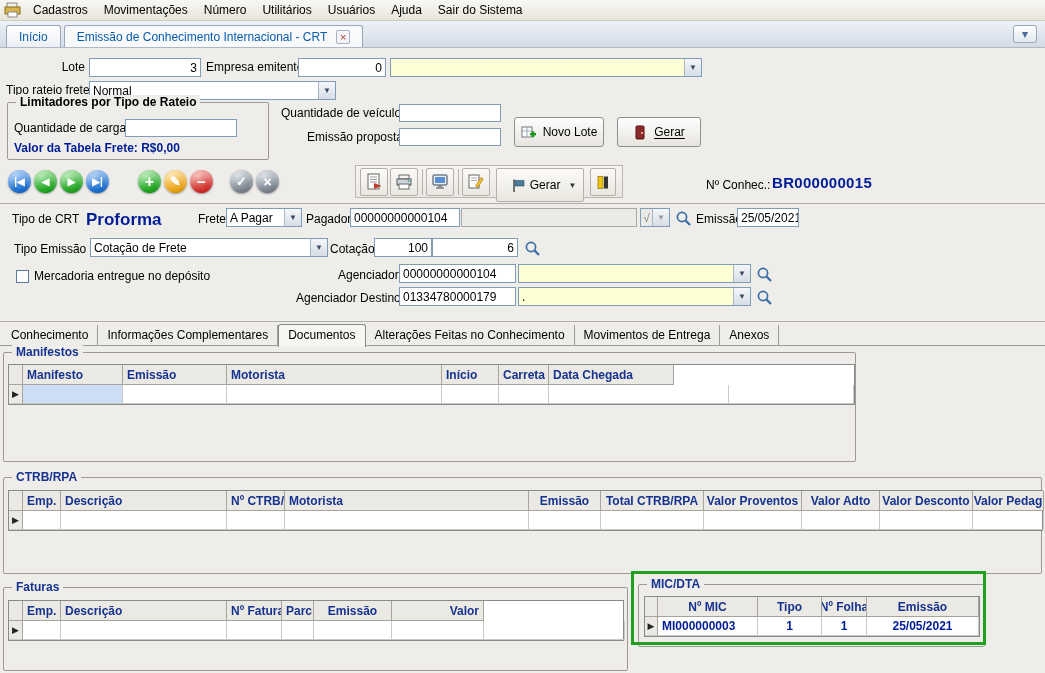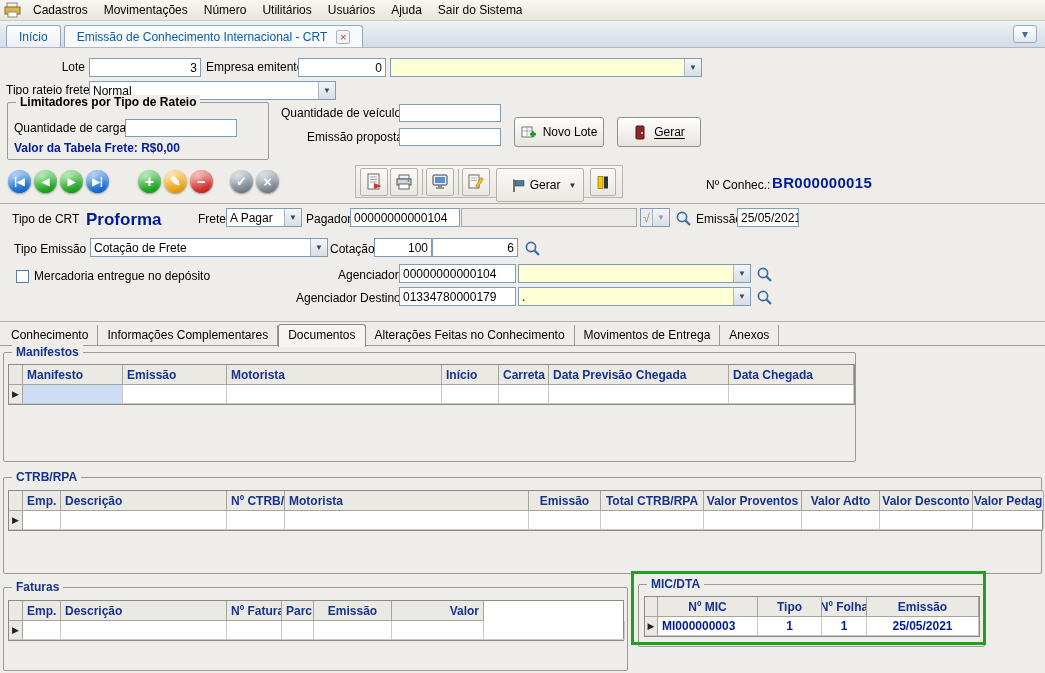--- a/index.html
+++ b/index.html
@@ -343,21 +343,20 @@
     <span class="legend">Manifestos</span>
   </div>
   <div class="grid" style="left:8px;top:364px;width:847px">
     <div class="grid-row header">
       <div class="cell sel" style="width:14px"></div>
       <div class="cell" style="width:100px">Manifesto</div>
       <div class="cell" style="width:104px">Emissão</div>
       <div class="cell" style="width:215px">Motorista</div>
       <div class="cell" style="width:57px">Início</div>
       <div class="cell" style="width:50px">Carreta</div>
-      <div class="cell" style="width:180px">Data Previsão Chegada</div>
       <div class="cell" style="width:125px">Data Chegada</div>
     </div>
     <div class="grid-row data">
       <div class="cell sel" style="width:14px">▶</div>
       <div class="cell selcell" style="width:100px"></div>
       <div class="cell" style="width:104px"></div>
       <div class="cell" style="width:215px"></div>
       <div class="cell" style="width:57px"></div>
       <div class="cell" style="width:50px"></div>
       <div class="cell" style="width:180px"></div>

